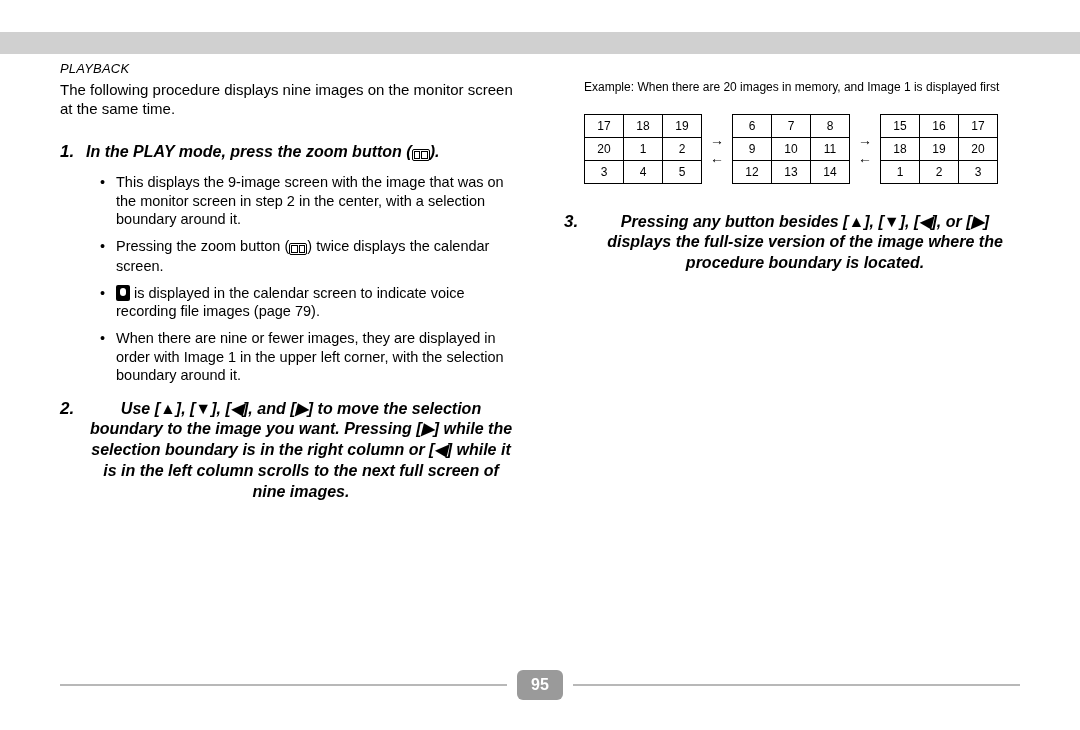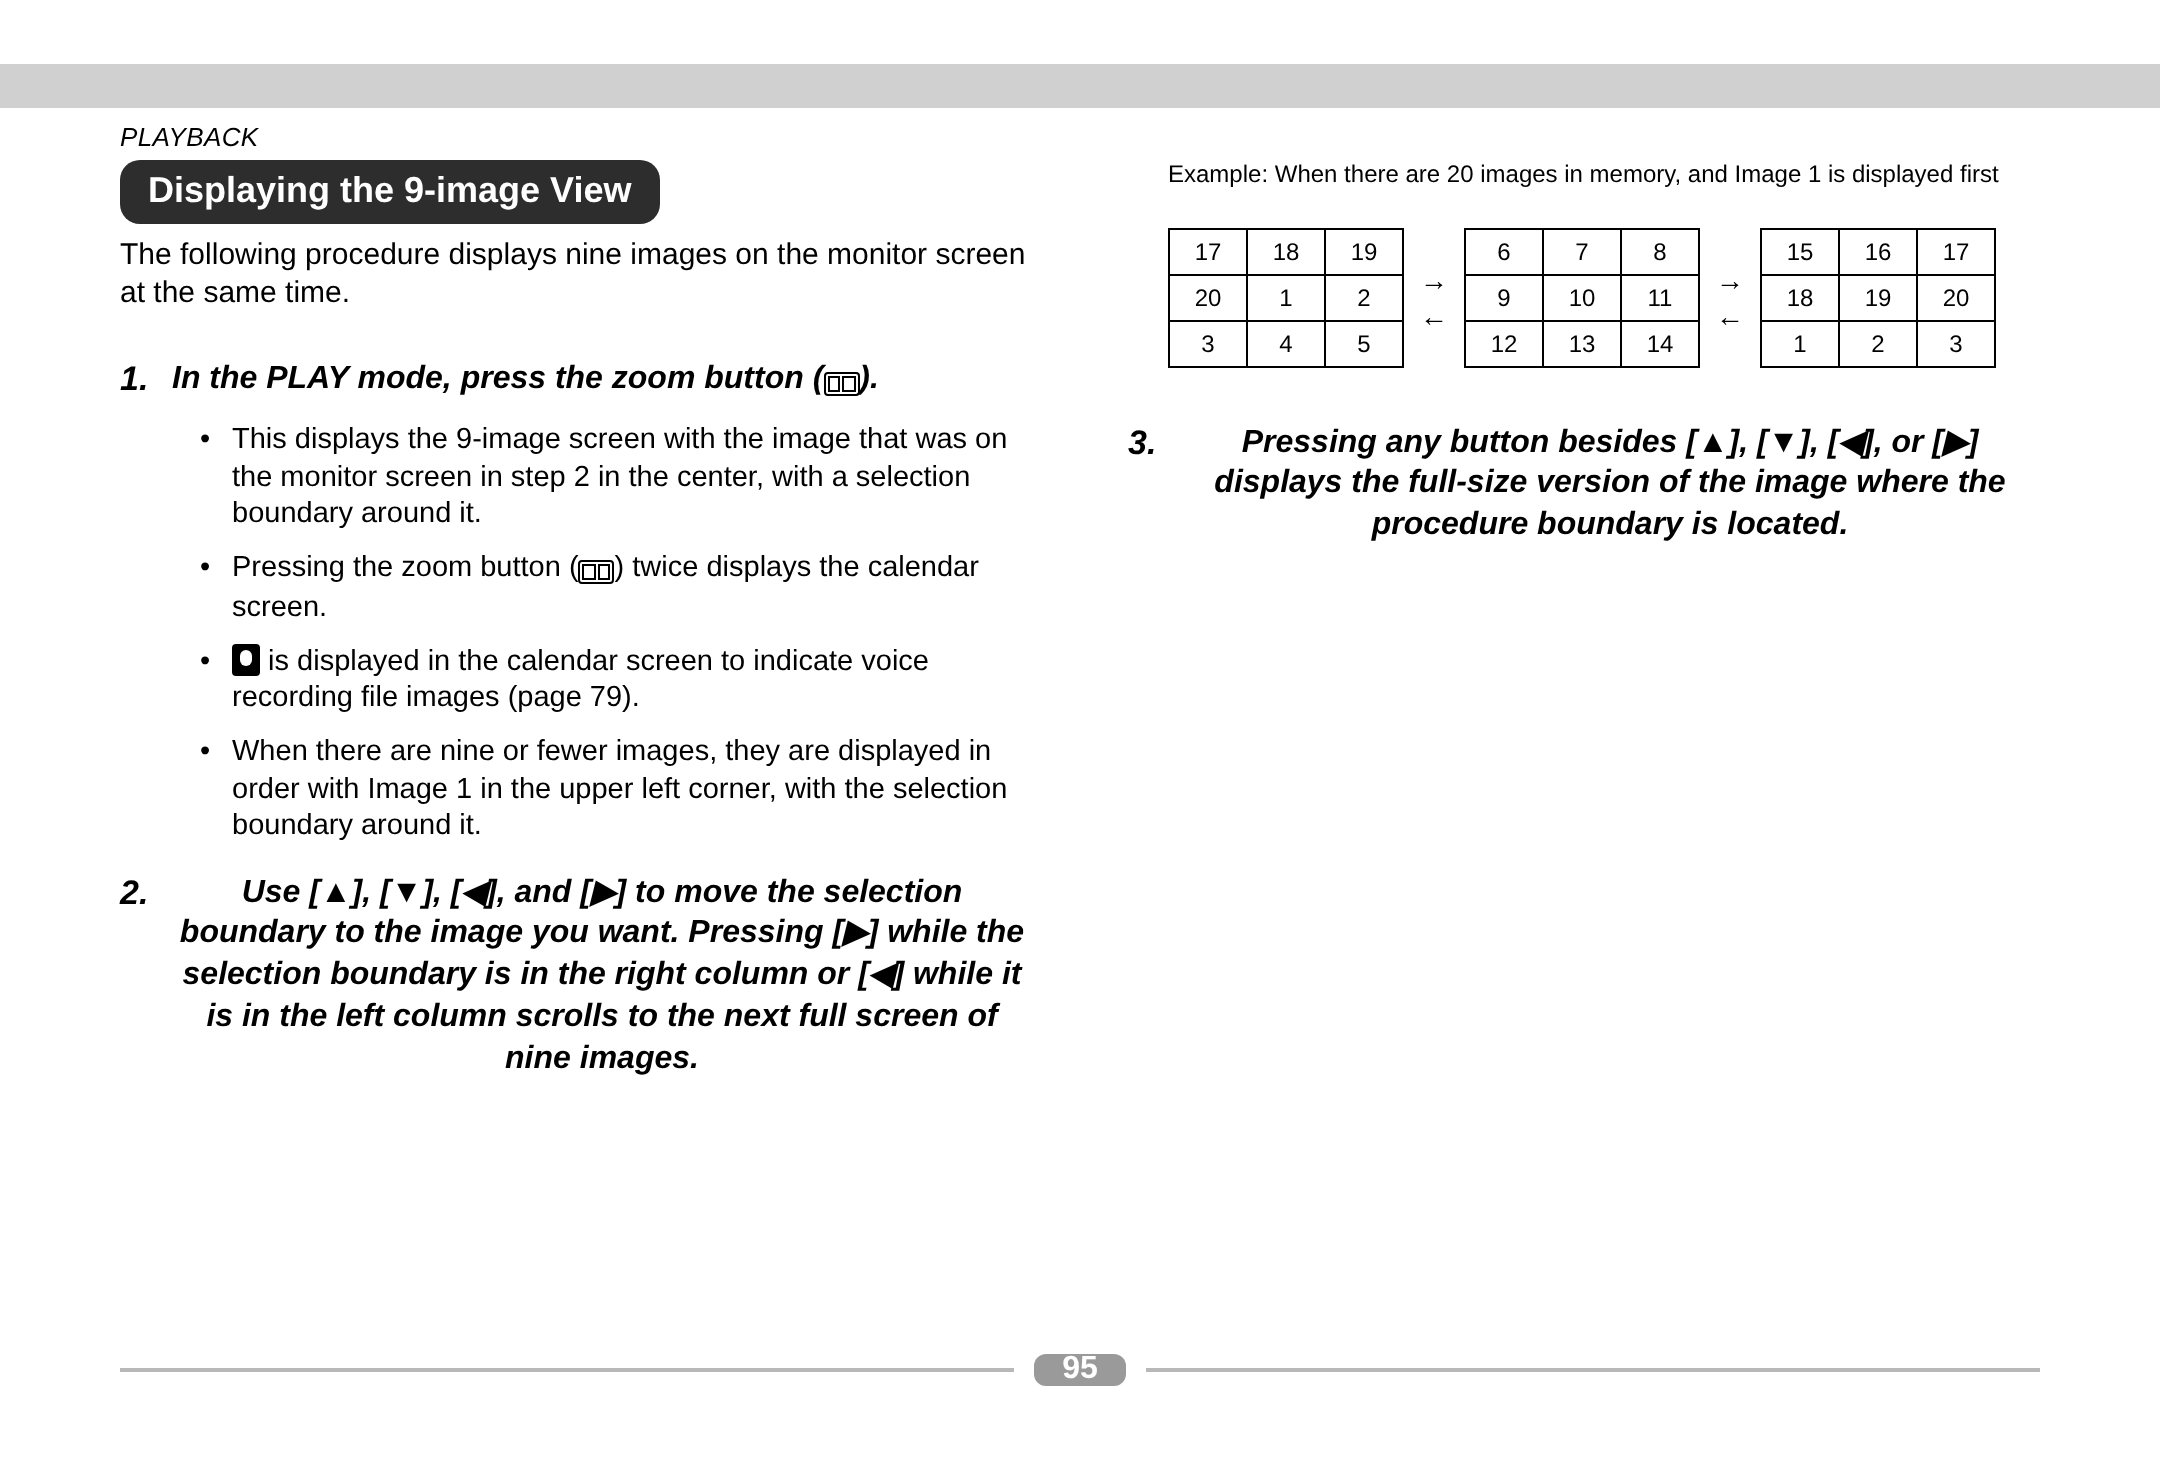--- a/index.html
+++ b/index.html
@@ -156,36 +156,35 @@
   .footer-line {
     flex: 1;
     height: 0;
     border-top: 2px solid #b8b8b8;
   }
   .page-badge {
     background: #9a9a9a;
     color: #fff;
     font-weight: bold;
     font-size: 16px;
-    width: 46px; height: 16px;
+    width: 46px; height: 30px;
     display:flex; align-items:center; justify-content:center;
     border-radius: 6px;
     margin: 0 10px;
   }
 </style>
 </head>
 <body>
 
 <div class="header-band"></div>
 <div class="header-label">PLAYBACK</div>
 
 <div class="columns">
 
   <div class="col">
-    <div class="pill">Displaying the 9-image View</div>
     <div class="intro">The following procedure displays nine images on the monitor screen at the same time.</div>
 
     <div class="step">
       <div class="stepnum">1.</div>
       <div class="steptext">
         <span>In the PLAY mode, press the zoom button (</span><span class="iconbox"><span class="zoom-icon">
               <span></span>
               <span></span>
             </span></span><span>).</span>
       </div>

